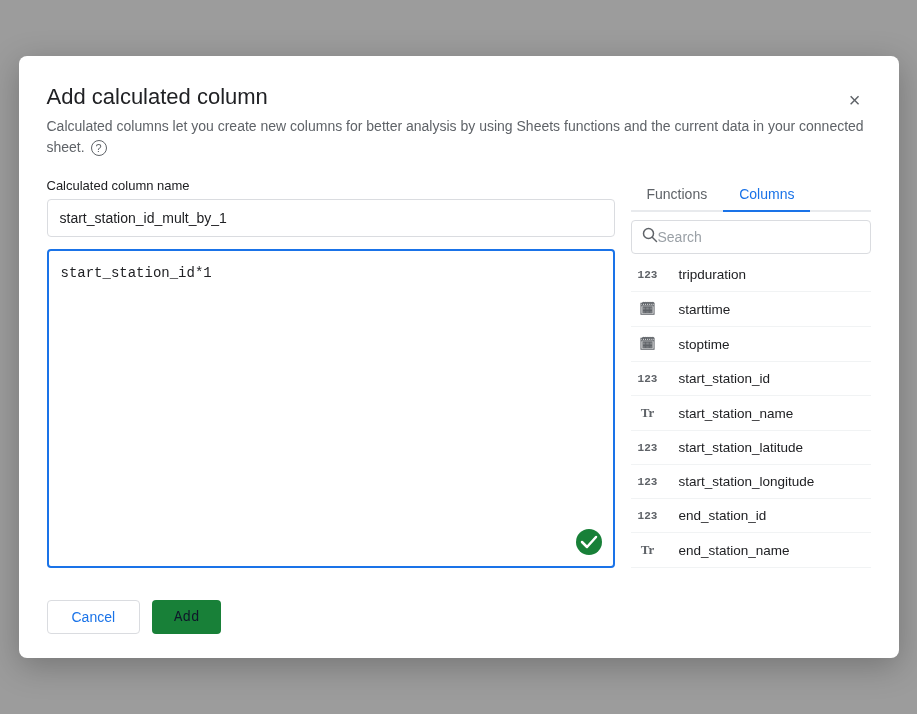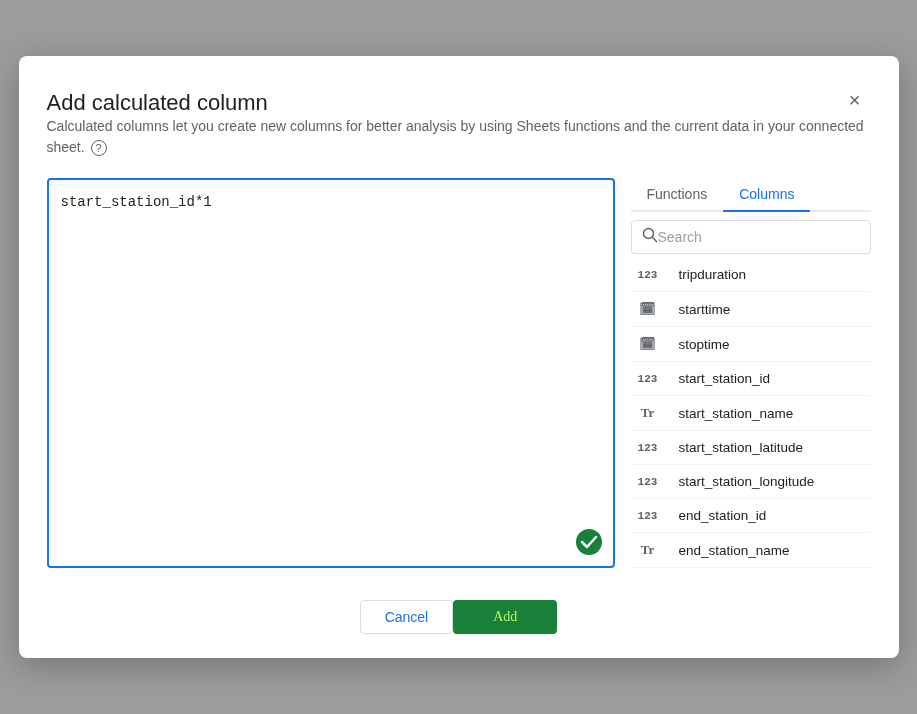--- a/index.html
+++ b/index.html
@@ -23,21 +23,21 @@
       position: relative;
       background: #fff;
       border-radius: 8px;
       box-shadow: 0 8px 32px rgba(0,0,0,0.25);
       width: 880px;
       padding: 28px 28px 24px 28px;
       z-index: 10;
     }
     .dialog-header {
       display: flex;
-      align-items: flex-end;
+      align-items: flex-start;
       justify-content: space-between;
     }
     .dialog-title {
       font-size: 22px;
       font-weight: 500;
       color: #202124;
     }
     .close-btn {
       background: none;
       border: none;
@@ -212,65 +212,70 @@
       justify-content: center;
       font-family: serif;
     }
     
     .column-list::-webkit-scrollbar { width: 6px; }
     .column-list::-webkit-scrollbar-track { background: #f1f3f4; }
     .column-list::-webkit-scrollbar-thumb { background: #bdc1c6; border-radius: 3px; }
     
     .dialog-footer {
       display: flex;
-      justify-content: center;
+      justify-content: flex-start;
+      gap: 12px;
       margin-top: 20px;
       padding-top: 12px;
     }
     .btn-cancel {
       background: none;
       border: 1px solid #dadce0;
       border-radius: 4px;
       padding: 8px 24px;
       font-size: 14px;
       font-weight: 500;
       color: #1a73e8;
       cursor: pointer;
       font-family: inherit;
     }
     .btn-add {
       background: #188038;
       border: none;
       border-radius: 4px;
-      padding: 8px 40px;
-      font-size: 14px;
-      font-weight: 500;
-      color: #bef264;
-      cursor: pointer;
-      font-family: Liberation Serif, serif;
+      padding: 8px 22px;
+      font-size: 14px;
+      font-weight: 500;
+      color: #0f172a;
+      cursor: pointer;
+      font-family: Liberation Mono, monospace;
     }
   </style>
 </head>
 <body>
 
 <div class="overlay"></div>
 
 <div class="dialog">
   <div class="dialog-header">
     <span class="dialog-title">Add calculated column</span>
     <button class="close-btn">×</button>
   </div>
   <p class="dialog-desc">
     <span>Calculated columns let you create new columns for better analysis by using Sheets functions and the current data in your connected sheet.</span>
     <span class="help-icon">?</span>
   </p>
 
   <div class="content-area">
 
     <div class="left-panel">
+      <div>
+        <div class="field-label">Calculated column name</div>
+        <input class="column-name-input" type="text" value="start_station_id_mult_by_1" style="">
+      </div>
       <div class="formula-textarea-wrapper">
         <textarea class="formula-textarea" style="">start_station_id*1</textarea>
         <svg class="valid-icon" viewBox="0 0 28 28">
           <circle cx="14" cy="14" r="13" fill="#188038"></circle>
           <polyline points="7,14 12,19 21,9" fill="none" stroke="white" stroke-width="2.5" stroke-linecap="round" stroke-linejoin="round"></polyline>
         </svg>
       </div>
     </div>
 
     <div class="right-panel">

